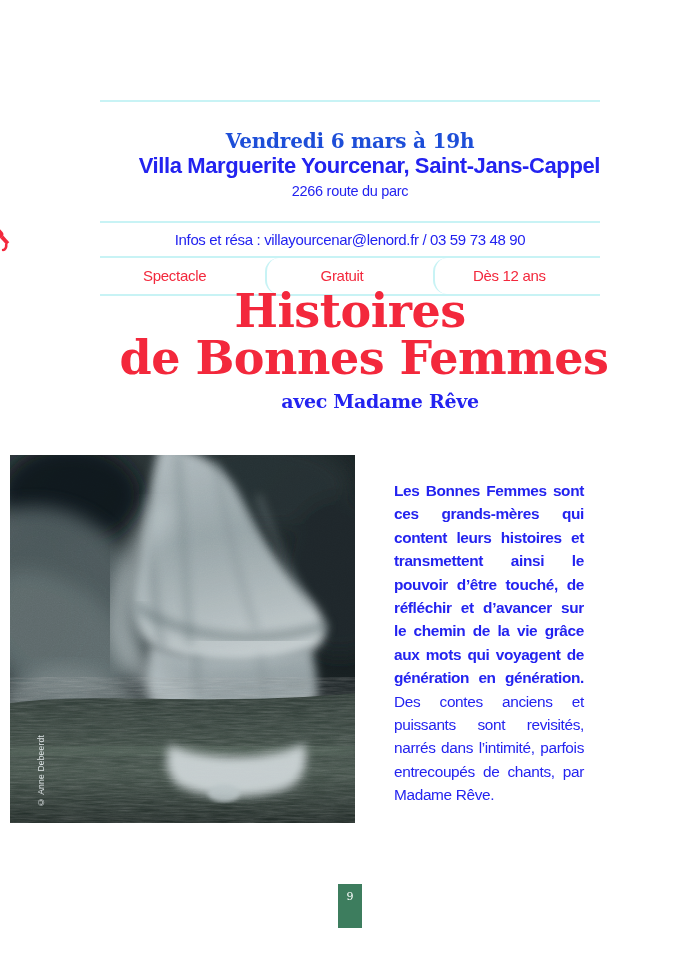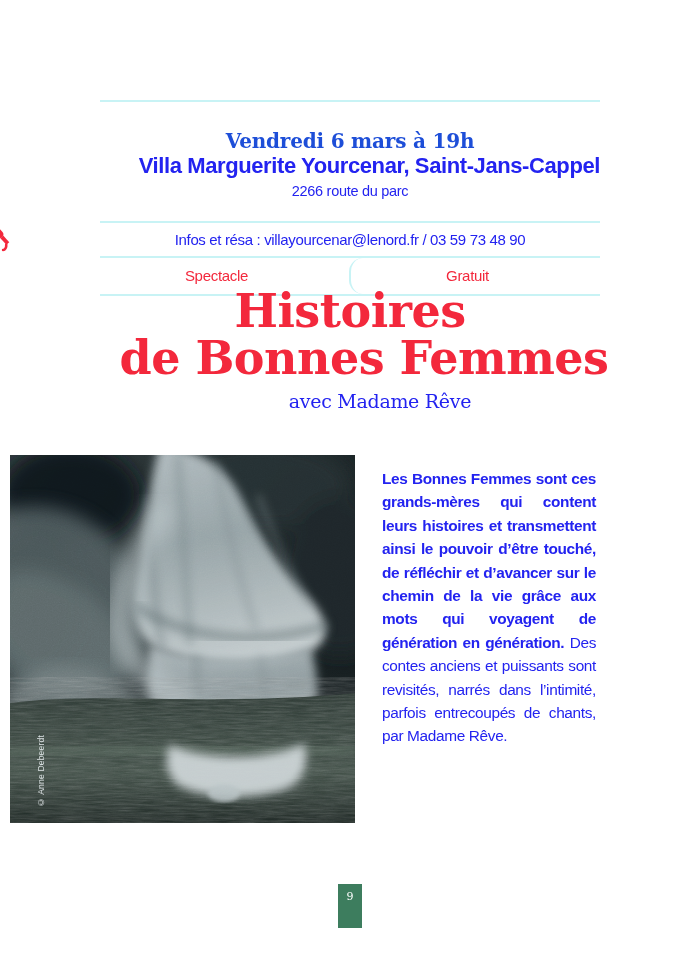--- a/index.html
+++ b/index.html
@@ -105,21 +105,21 @@
     font-family: "DejaVu Serif", "Liberation Serif", serif;
     font-weight: bold;
     color: #f3283c;
     font-size: 46px;
     line-height: 1.02;
     letter-spacing: -0.5px;
   }
   .title-line.l2 { font-size: 46px; margin-left: 28px; }
   .subtitle {
     font-family: "DejaVu Serif", "Liberation Serif", serif;
-    font-weight: normal;
+    font-weight: bold;
     color: #2323f0;
     font-size: 19px;
     letter-spacing: -0.3px;
     padding-top: 8px;
     padding-left: 60px;
   }
 
   
   .photo {
     position: absolute;
@@ -149,21 +149,21 @@
   .body-copy {
     position: absolute;
     left: 378px;
     top: 463px;
     width: 222px;
     color: #2323f0;
     font-size: 15.4px;
     line-height: 1.52;
     letter-spacing: -0.35px;
   }
-  .body-copy p { margin: 4px; }
+  .body-copy p { margin: 16px; }
   .seg-bold { font-weight: bold; }
   .just { text-align: justify; }
 
   
   .page-badge {
     position: absolute;
     left: 338px;
     top: 884px;
     width: 24px;
     height: 44px;
@@ -196,20 +196,21 @@
 
     <div class="rule"></div>
 
     <div class="contact">Infos et résa : villayourcenar@lenord.fr / 03 59 73 48 90</div>
 
     <div class="rule"></div>
 
     <div class="tagrow">
       <div class="tagcell">Spectacle</div>
       <div class="tagcell">Gratuit</div>
+      <div class="tagcell">Dès 12 ans</div>
     </div>
 
     <div class="rule"></div>
   </div>
 
   <div class="mic-icon">
     <svg viewBox="0 0 36 36" xmlns="http://www.w3.org/2000/svg" aria-hidden="true">
       <g transform="rotate(-42 18 18)">
         <rect x="14.2" y="2.5" width="7.6" height="17" rx="3.8" fill="#f3283c"></rect>
         <path d="M14.2 10.2 L21.8 6.2" stroke="#ffffff" stroke-width="1.1" fill="none"></path>

